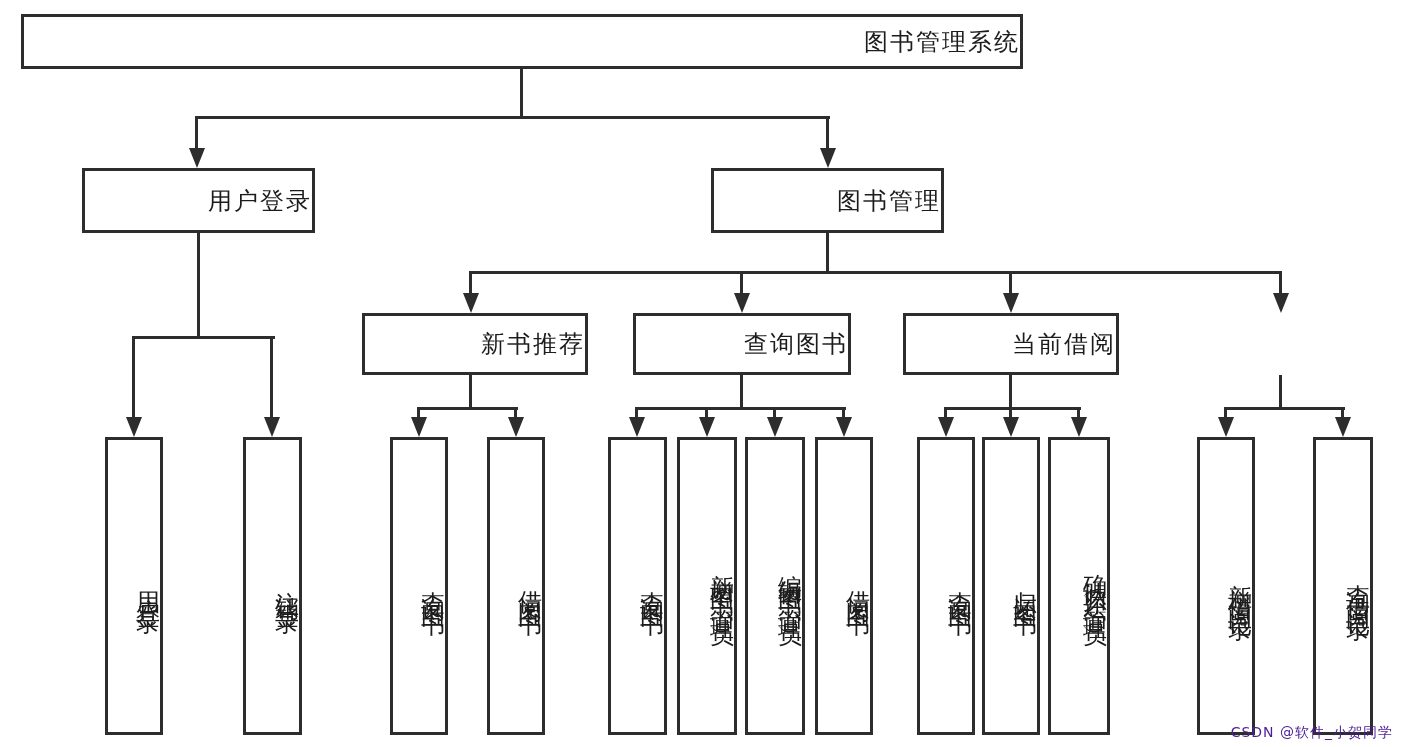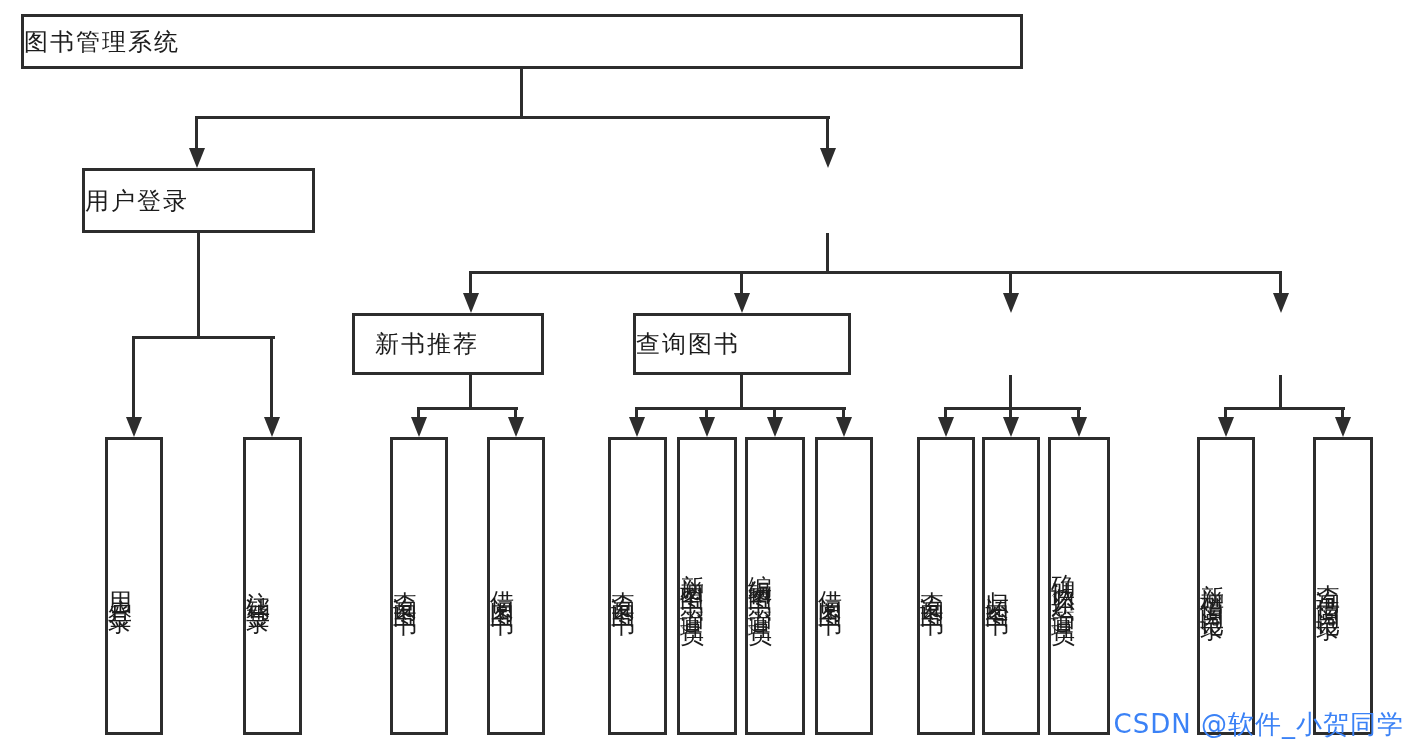--- a/index.html
+++ b/index.html
@@ -3,36 +3,36 @@
 <meta charset="utf-8">
 <style>
   html,body { margin:0; padding:0; background:#ffffff; }
   .canvas {
     position:relative; width:1405px; height:747px; background:#ffffff;
     font-family:"DejaVu Sans","Liberation Sans",sans-serif; overflow:hidden;
     color:#1c1c1c;
   }
   .node {
     position:absolute; box-sizing:border-box; background:#ffffff;
-    border:3px solid #2d2d2d; display:flex; align-items:center; justify-content:flex-start;
+    border:3px solid #2d2d2d; display:flex; align-items:center; justify-content:flex-end;
   }
   .h-label { font-size:24px; letter-spacing:2px; white-space:nowrap; }
   .v-label {
     writing-mode:vertical-rl; text-orientation:mixed;
     font-size:24px; line-height:1; letter-spacing:7px; white-space:nowrap;
   }
   .line { position:absolute; background:#2d2d2d; }
   .arrow {
     position:absolute; width:0; height:0;
     border-left:8px solid transparent; border-right:8px solid transparent;
     border-top:20px solid #2d2d2d;
   }
   .watermark {
-    position:absolute; right:1px; bottom:5px;
-    font-size:26px; color:#3b82f6; letter-spacing:1px; white-space:nowrap;
+    position:absolute; right:12px; bottom:5px;
+    font-size:14px; color:#4c1d95; letter-spacing:1px; white-space:nowrap;
   }
 </style>
 </head>
 <body>
 
 <div class="canvas">
 
   <div class="node" style="left:21px; top:14px; width:1002px; height:55px;">
     <span class="h-label">图书管理系统</span>
   </div>
@@ -40,44 +40,50 @@
   <div class="line" style="left:520px; top:69px; width:3px; height:49px;"></div>
   <div class="line" style="left:196px; top:116px; width:634px; height:3px;"></div>
   <div class="line" style="left:195px; top:116px; width:3px; height:34px;"></div>
   <div class="arrow" style="left:189px; top:148px;"></div>
   <div class="line" style="left:826px; top:116px; width:3px; height:34px;"></div>
   <div class="arrow" style="left:820px; top:148px;"></div>
 
   <div class="node" style="left:82px; top:168px; width:233px; height:65px;">
     <span class="h-label">用户登录</span>
   </div>
+  <div class="node" style="left:711px; top:168px; width:233px; height:65px;">
+    <span class="h-label">图书管理</span>
+  </div>
 
   <div class="line" style="left:197px; top:233px; width:3px; height:106px;"></div>
   <div class="line" style="left:132px; top:336px; width:143px; height:3px;"></div>
   <div class="line" style="left:132px; top:336px; width:3px; height:84px;"></div>
   <div class="arrow" style="left:126px; top:417px;"></div>
   <div class="line" style="left:270px; top:336px; width:3px; height:84px;"></div>
   <div class="arrow" style="left:264px; top:417px;"></div>
 
   <div class="line" style="left:826px; top:233px; width:3px; height:41px;"></div>
   <div class="line" style="left:469px; top:271px; width:813px; height:3px;"></div>
   <div class="line" style="left:469px; top:271px; width:3px; height:25px;"></div>
   <div class="arrow" style="left:463px; top:293px;"></div>
   <div class="line" style="left:740px; top:271px; width:3px; height:25px;"></div>
   <div class="arrow" style="left:734px; top:293px;"></div>
   <div class="line" style="left:1009px; top:271px; width:3px; height:25px;"></div>
   <div class="arrow" style="left:1003px; top:293px;"></div>
   <div class="line" style="left:1279px; top:271px; width:3px; height:25px;"></div>
   <div class="arrow" style="left:1273px; top:293px;"></div>
 
-  <div class="node" style="left:352px; top:313px; width:192px; height:62px;padding-left:20px;">
+  <div class="node" style="left:362px; top:313px; width:226px; height:62px;padding-left:20px;">
     <span class="h-label">新书推荐</span>
   </div>
   <div class="node" style="left:633px; top:313px; width:218px; height:62px;">
     <span class="h-label">查询图书</span>
+  </div>
+  <div class="node" style="left:903px; top:313px; width:216px; height:62px;">
+    <span class="h-label">当前借阅</span>
   </div>
 
   <div class="line" style="left:469px; top:375px; width:3px; height:35px;"></div>
   <div class="line" style="left:417px; top:407px; width:101px; height:3px;"></div>
   <div class="line" style="left:417px; top:407px; width:3px; height:12px;"></div>
   <div class="arrow" style="left:411px; top:417px;"></div>
   <div class="line" style="left:514px; top:407px; width:3px; height:12px;"></div>
   <div class="arrow" style="left:508px; top:417px;"></div>
 
   <div class="line" style="left:740px; top:375px; width:3px; height:35px;"></div>

